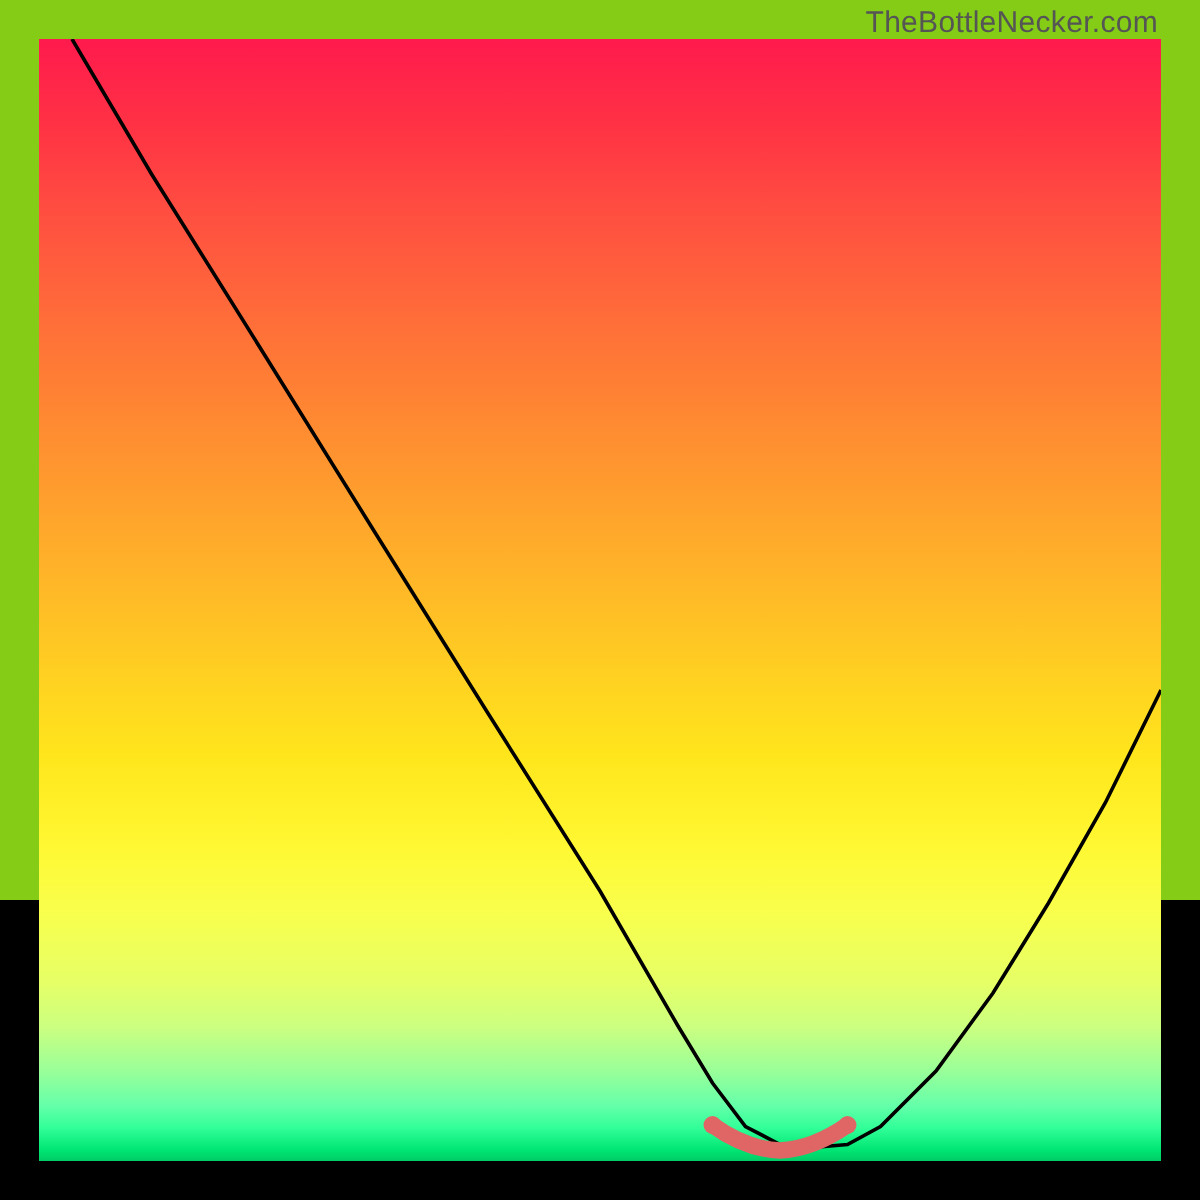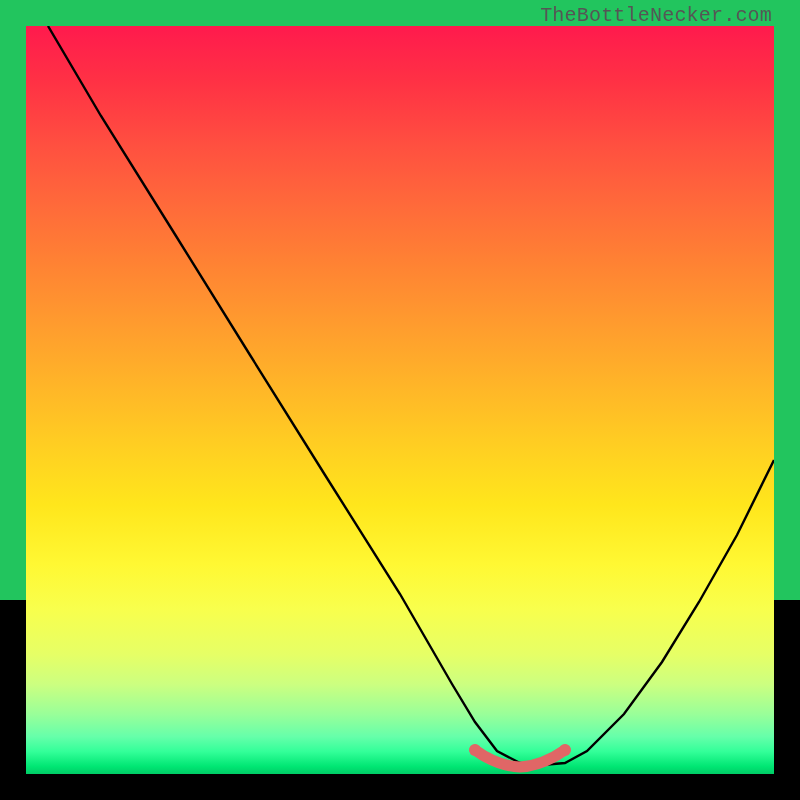--- a/index.html
+++ b/index.html
@@ -8,22 +8,21 @@
     background: #000;
     width: 800px;
     height: 800px;
     overflow: hidden;
     font-family: Arial, sans-serif;
   }
   .container {
     position: relative;
     width: 800px;
     height: 600px;
-    background: #22c55e;
-    font-family: Liberation Mono, monospace;
+    background: #84cc16;
   }
   .plot-area {
     position: absolute;
     left: 26px;
     top: 26px;
     width: 748px;
     height: 748px;
     background: linear-gradient(to bottom,
       #ff1a4d 0%,
       #ff3344 8%,

